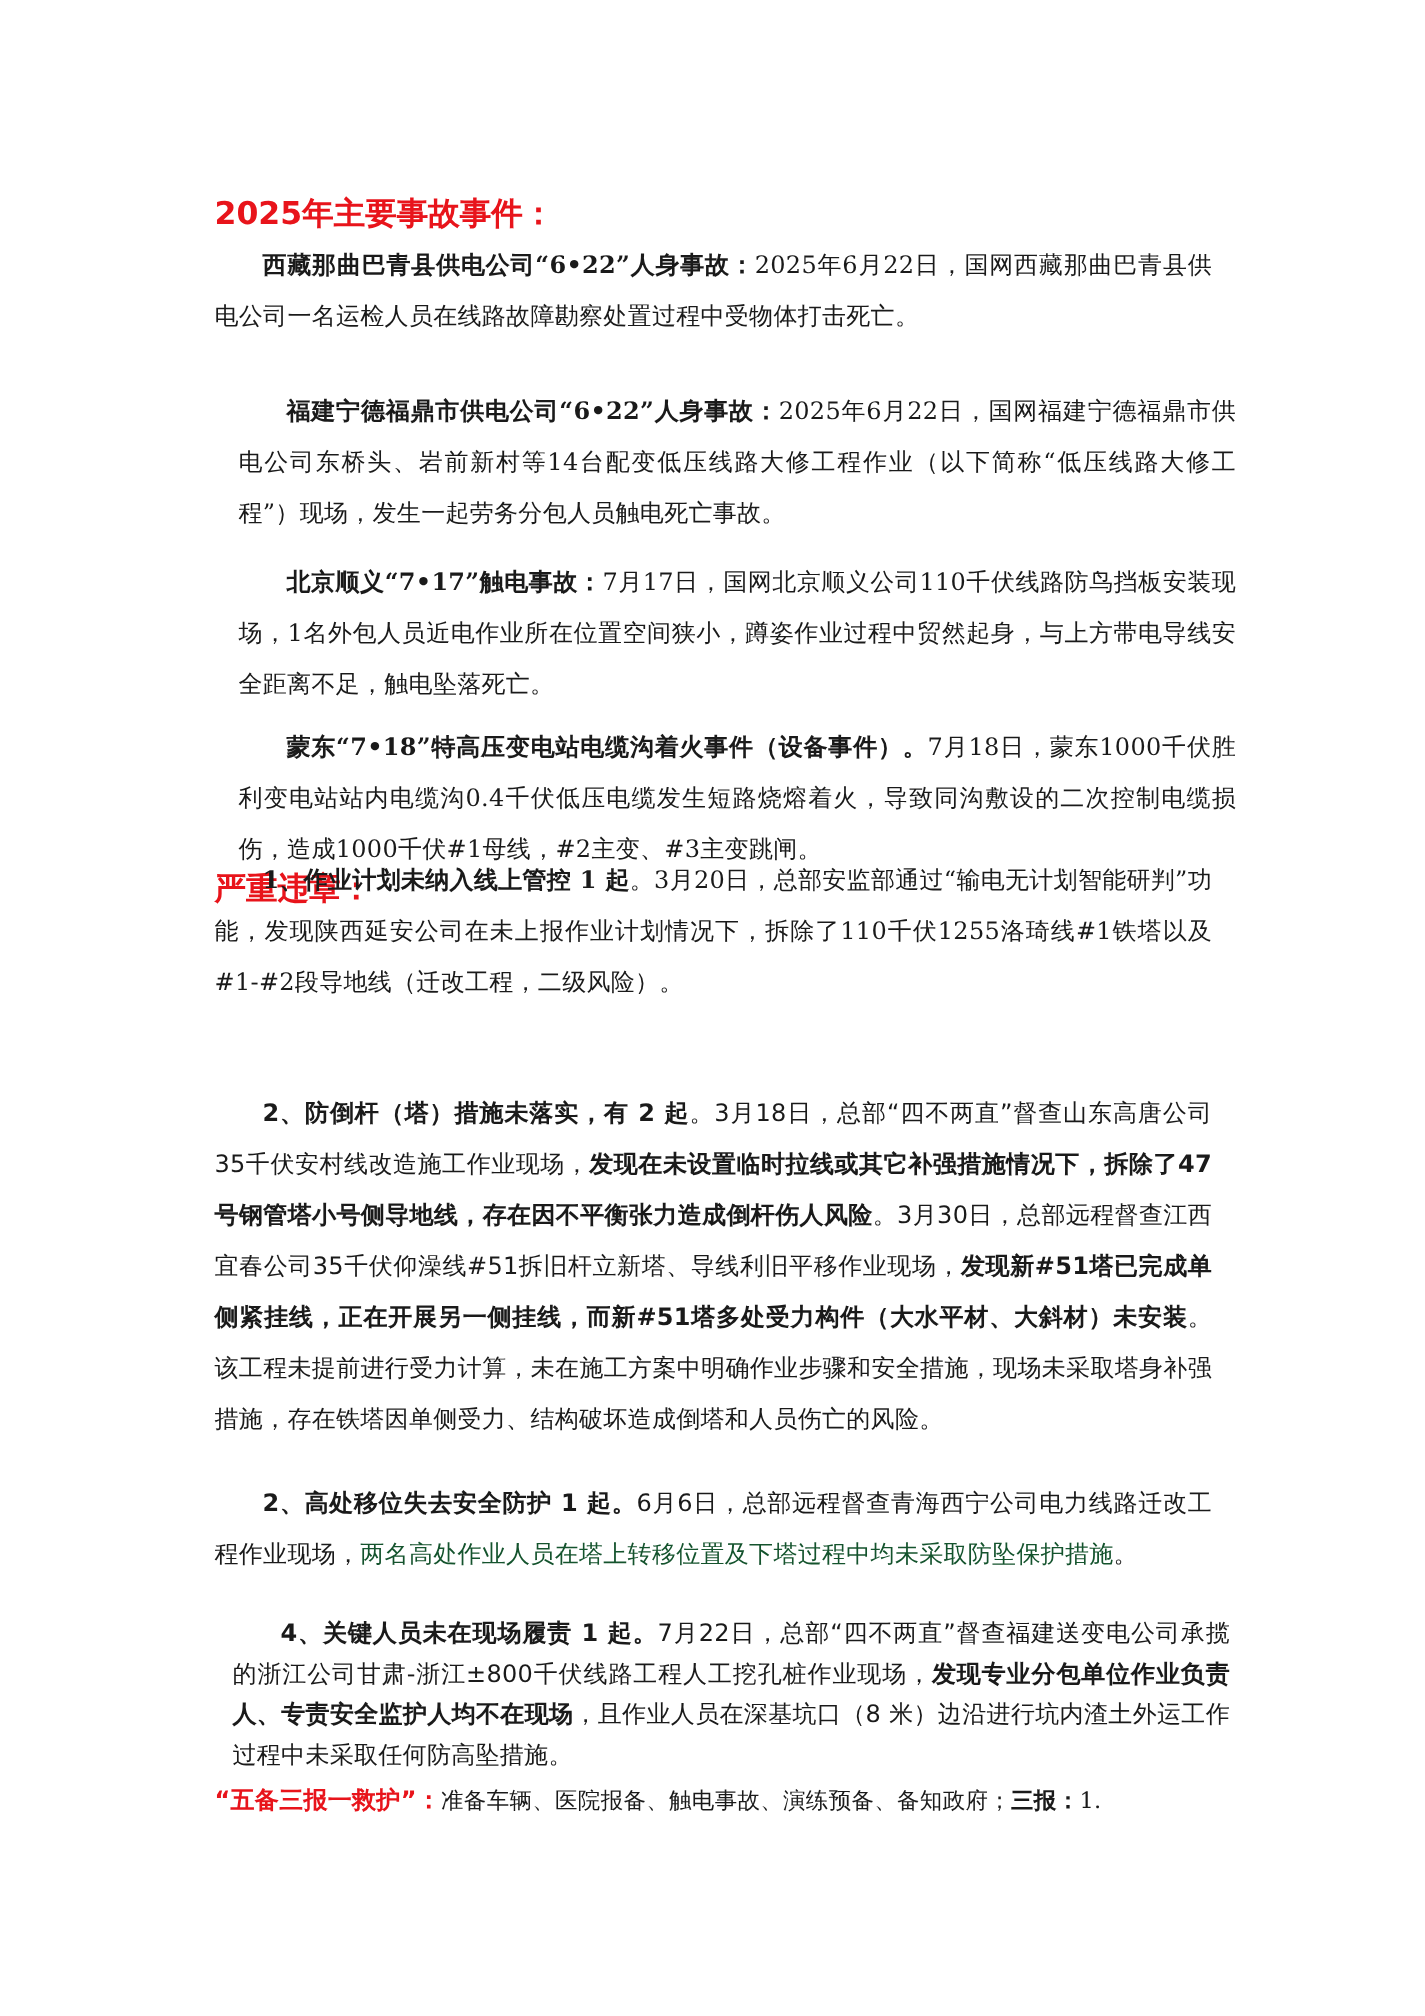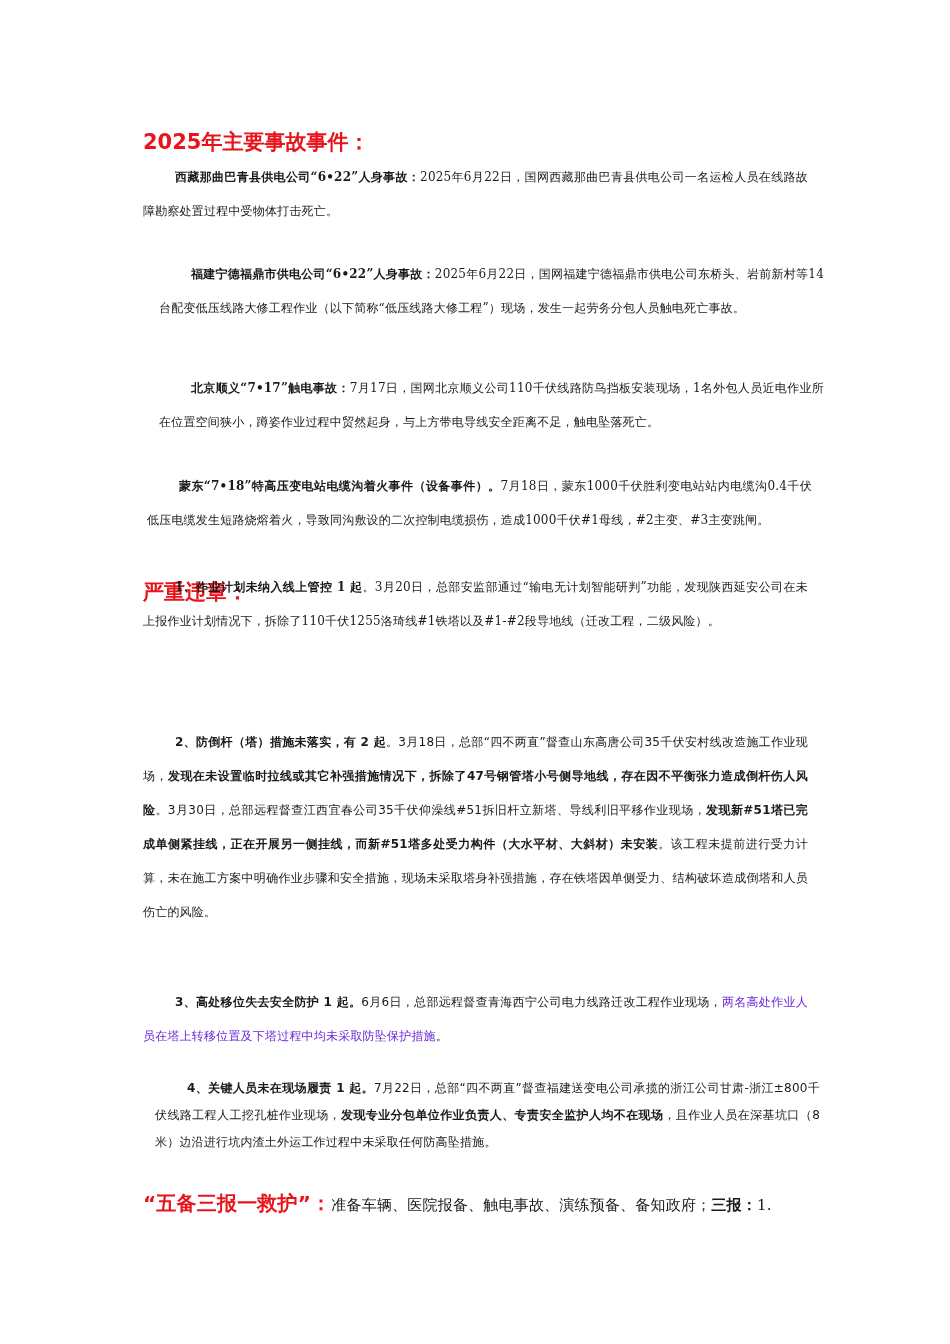--- a/index.html
+++ b/index.html
@@ -13,56 +13,56 @@
   .h-red {
     position: absolute; left: 0;
     color: #e8141b; font-weight: bold;
     font-family: "DejaVu Sans", "Liberation Sans", sans-serif;
     white-space: nowrap;
   }
   .h1 { top: 128px; font-size: 21px; }
   .h2 { top: 578px; font-size: 21px; }
   .para {
     position: absolute; left: 0; width: 665px;
-    font-size: 12px; line-height: 34px;
+    font-size: 16px; line-height: 34px;
     text-indent: 32px; text-align: justify;
     letter-spacing: 0.2px;
   }
   .para.tight { line-height: 27px; }
   .b { font-weight: bold; }
-  .red { color: #6d28d9; }
+  .red { color: #14532d; }
   .sans { font-family: "DejaVu Sans", "Liberation Sans", sans-serif; }
   .last {
     position: absolute; left: 0; top: 1190px; width: 680px;
     font-size: 15px; white-space: nowrap; letter-spacing: 0.2px;
   }
-  .last .lead { color: #e8141b; font-weight: bold; font-family: "DejaVu Sans", "Liberation Sans", sans-serif; font-size: 20px; }
+  .last .lead { color: #e8141b; font-weight: bold; font-family: "DejaVu Sans", "Liberation Sans", sans-serif; font-size: 16px; }
 </style>
 </head>
 <body>
 
 <div class="page">
   <div class="content">
 
     <div class="h-red h1">2025年主要事故事件：</div>
 
     <p class="para" style="top:160px;margin:0;"><span class="b">西藏那曲巴青县供电公司“6•22”人身事故：</span><span>2025年6月22日，国网西藏那曲巴青县供电公司一名运检人员在线路故障勘察处置过程中受物体打击死亡。</span></p>
 
     <p class="para" style="top:241px;margin:16px;"><span class="b">福建宁德福鼎市供电公司“6•22”人身事故：</span><span>2025年6月22日，国网福建宁德福鼎市供电公司东桥头、岩前新村等14台配变低压线路大修工程作业（以下简称“低压线路大修工程”）现场，发生一起劳务分包人员触电死亡事故。</span></p>
 
     <p class="para" style="top:355px;margin:16px;"><span class="b">北京顺义“7•17”触电事故：</span><span>7月17日，国网北京顺义公司110千伏线路防鸟挡板安装现场，1名外包人员近电作业所在位置空间狭小，蹲姿作业过程中贸然起身，与上方带电导线安全距离不足，触电坠落死亡。</span></p>
 
-    <p class="para" style="top:465px;margin:4px;"><span class="b">蒙东“7•18”特高压变电站电缆沟着火事件（设备事件）。</span><span>7月18日，蒙东1000千伏胜利变电站站内电缆沟0.4千伏低压电缆发生短路烧熔着火，导致同沟敷设的二次控制电缆损伤，造成1000千伏#1母线，#2主变、#3主变跳闸。</span></p>
+    <p class="para" style="top:465px;margin:16px;"><span class="b">蒙东“7•18”特高压变电站电缆沟着火事件（设备事件）。</span><span>7月18日，蒙东1000千伏胜利变电站站内电缆沟0.4千伏低压电缆发生短路烧熔着火，导致同沟敷设的二次控制电缆损伤，造成1000千伏#1母线，#2主变、#3主变跳闸。</span></p>
 
     <div class="h-red h2">严重违章：</div>
 
     <p class="para" style="top:570px;margin:0;"><span class="b">1、作业计划未纳入线上管控 1 起</span><span>。3月20日，总部安监部通过“输电无计划智能研判”功能，发现陕西延安公司在未上报作业计划情况下，拆除了110千伏1255洛琦线#1铁塔以及#1-#2段导地线（迁改工程，二级风险）。</span></p>
 
     <p class="para sans" style="top:725px;margin:0;"><span class="b">2、防倒杆（塔）措施未落实，有 2 起</span><span>。3月18日，总部“四不两直”督查山东高唐公司35千伏安村线改造施工作业现场，</span><span class="b">发现在未设置临时拉线或其它补强措施情况下，拆除了47号钢管塔小号侧导地线，存在因不平衡张力造成倒杆伤人风险</span><span>。3月30日，总部远程督查江西宜春公司35千伏仰澡线#51拆旧杆立新塔、导线利旧平移作业现场，</span><span class="b">发现新#51塔已完成单侧紧挂线，正在开展另一侧挂线，而新#51塔多处受力构件（大水平材、大斜材）未安装</span><span>。该工程未提前进行受力计算，未在施工方案中明确作业步骤和安全措施，现场未采取塔身补强措施，存在铁塔因单侧受力、结构破坏造成倒塔和人员伤亡的风险。</span></p>
 
-    <p class="para sans" style="top:985px;margin:0;"><span class="b">3、高处移位失去安全防护 1 起。</span><span>6月6日，总部远程督查青海西宁公司电力线路迁改工程作业现场，</span><span class="red">两名高处作业人员在塔上转移位置及下塔过程中均未采取防坠保护措施</span><span>。</span></p>
+    <p class="para sans" style="top:985px;margin:0;"><span class="b">2、高处移位失去安全防护 1 起。</span><span>6月6日，总部远程督查青海西宁公司电力线路迁改工程作业现场，</span><span class="red">两名高处作业人员在塔上转移位置及下塔过程中均未采取防坠保护措施</span><span>。</span></p>
 
     <p class="para sans tight" style="top:1063px;margin:12px;"><span class="b">4、关键人员未在现场履责 1 起。</span><span>7月22日，总部“四不两直”督查福建送变电公司承揽的浙江公司甘肃-浙江±800千伏线路工程人工挖孔桩作业现场，</span><span class="b">发现专业分包单位作业负责人、专责安全监护人均不在现场</span><span>，且作业人员在深基坑口（8 米）边沿进行坑内渣土外运工作过程中未采取任何防高坠措施。</span></p>
 
     <div class="last"><span class="lead">“五备三报一救护”：</span><span>准备车辆、医院报备、触电事故、演练预备、备知政府；</span><span class="b">三报：</span><span>1.</span></div>
 
   </div>
 </div>
 
 </body></html>

